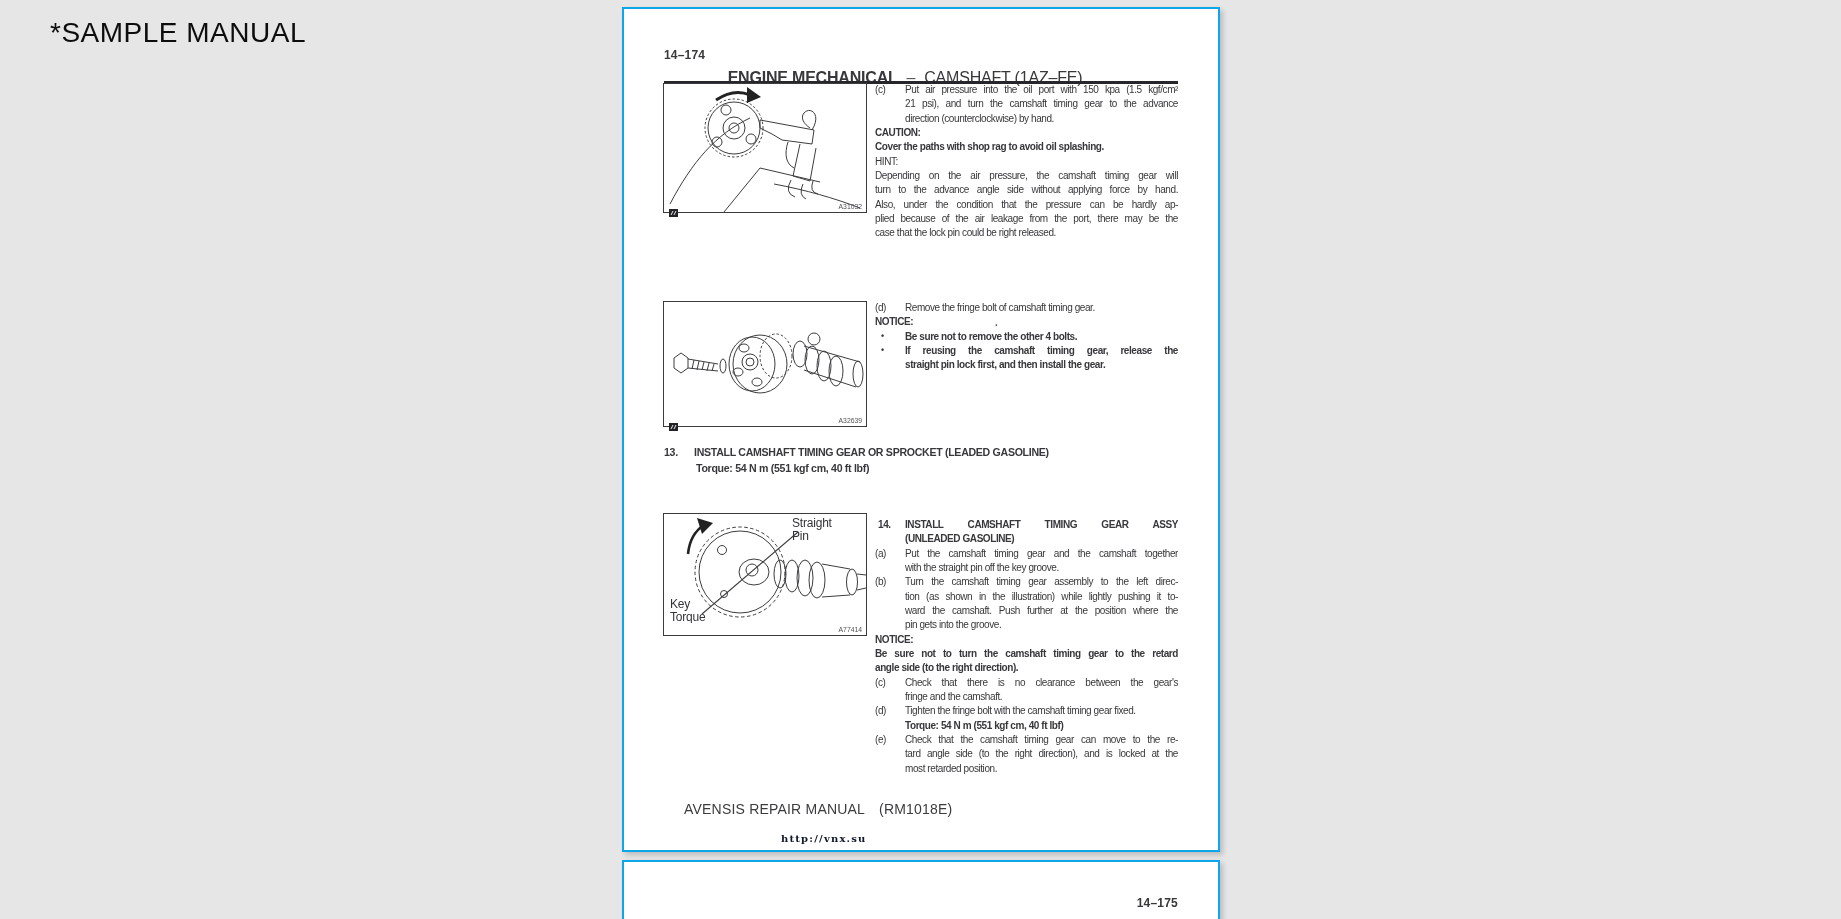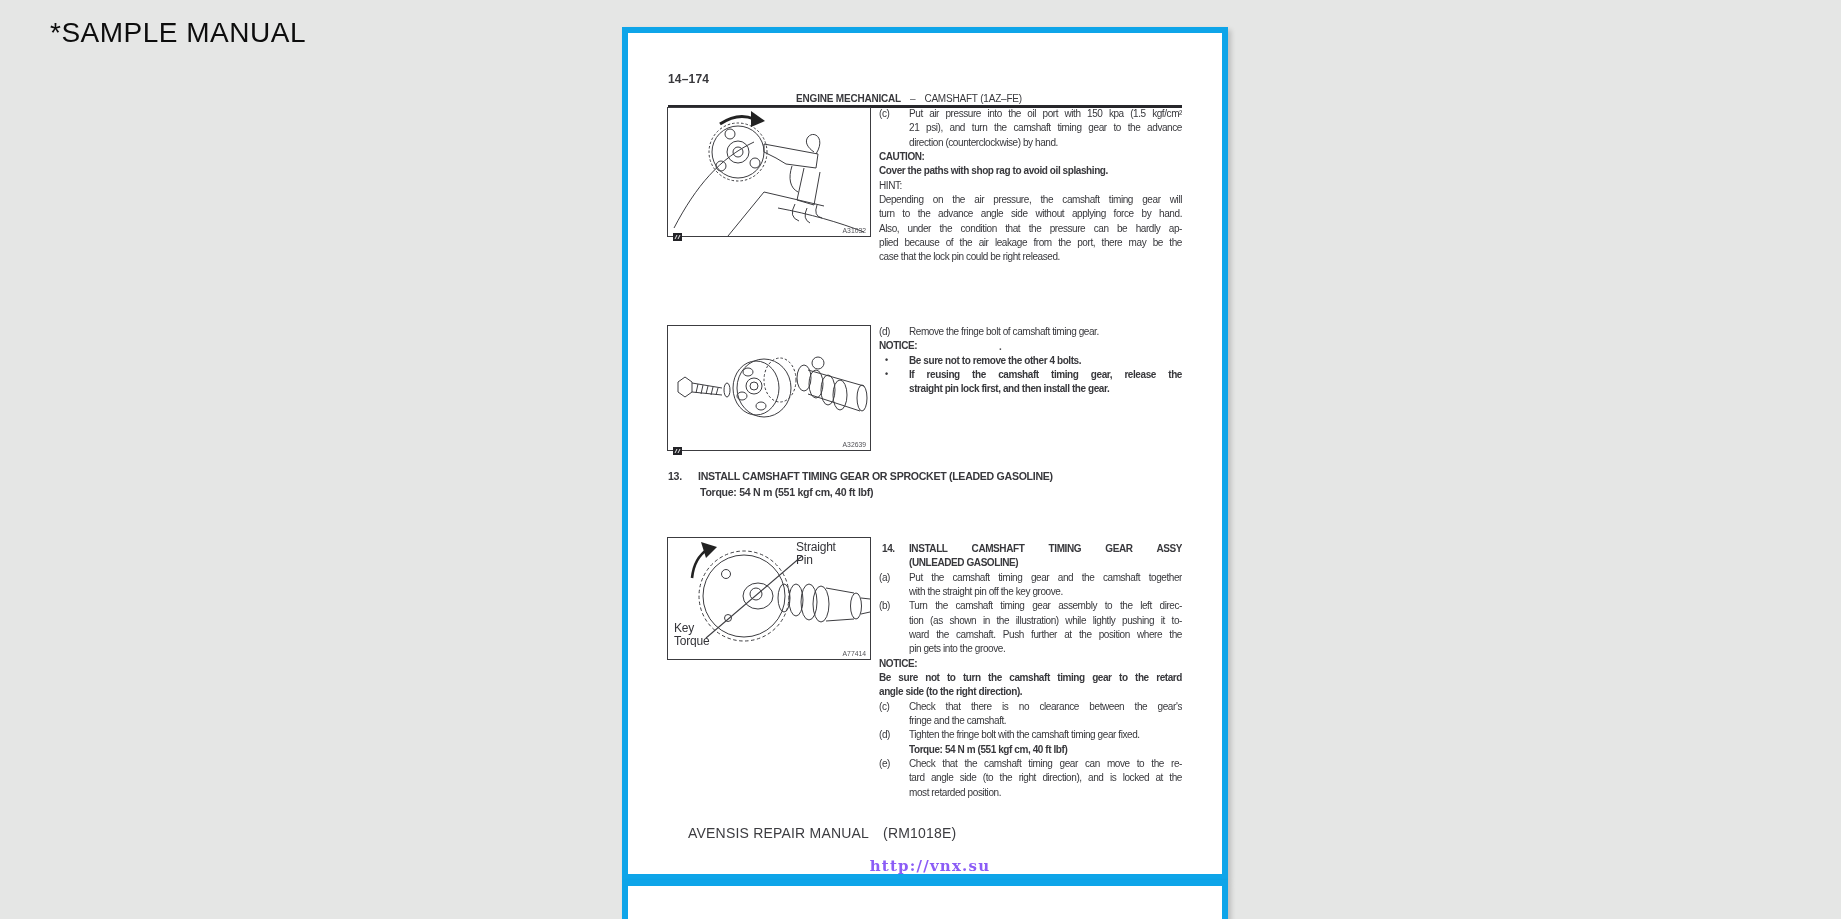--- a/index.html
+++ b/index.html
@@ -9,35 +9,34 @@
     font-family:"Liberation Sans",sans-serif;
   }
   
   #sample-label{
     position:absolute;left:26px;top:17px;
     font-size:28px;color:#0d0d0d;letter-spacing:.5px;margin-left:24px;
   }
   
   .page{
     position:absolute;left:622px;width:594px;background:#ffffff;
-    border:6px solid #0ea5e9;
+    border:2px solid #0ea5e9;
     box-shadow:3px 3px 5px rgba(0,0,0,.18);
     color:#38383c;
-    margin-top:20px;
   }
   #page1{top:7px;height:841px}
   #page2{top:860px;height:120px}
   
   .b{font-weight:bold}
   .pgnum{position:absolute;font-size:12px;font-weight:bold;letter-spacing:.2px}
   #page1 .pgnum{left:40px;top:39px}
   #page2 .pgnum{right:40px;top:34px;text-align:left}
   .hdr-row{
     position:absolute;left:40px;width:514px;display:flex;justify-content:center;
-    font-size:10px;letter-spacing:-.2px;white-space:nowrap;
+    font-size:16px;letter-spacing:-.2px;white-space:nowrap;
     transform:translateX(-16px);
   }
   #page1 .hdr-row{top:60px}
   #page2 .hdr-row{top:55px}
   .hdr-sep{margin:0 9px;color:#55555a}
   .hdr-rule{position:absolute;left:40px;width:514px;height:2.6px;background:#27272b}
   #page1 .hdr-rule{top:72px}
   
   .fig{
     position:absolute;left:39px;width:202px;border:1.3px solid #3c3c40;background:#fff;
@@ -75,23 +74,23 @@
   #item13 .num{position:absolute;left:0;top:0}
   #item13 .t1{margin-left:30px}
   #item13 .t2{margin-left:32px}
   
   .footer{
     position:absolute;left:60px;top:792px;font-size:14px;letter-spacing:.2px;color:#3c3c40;
     white-space:nowrap;
   }
   .footer .fcode{margin-left:14px}
   .watermark{
-    position:absolute;left:157px;top:824px;width:290px;text-align:center;
-    font-family:"DejaVu Serif",serif;font-size:15px;font-weight:bold;
-    color:#8b5cf6;letter-spacing:1.2px;
+    position:absolute;left:157px;top:824px;width:290px;text-align:left;
+    font-family:"DejaVu Serif",serif;font-size:10px;font-weight:bold;
+    color:#0f172a;letter-spacing:1.2px;
   }
 </style>
 </head>
 <body>
 
 <div id="sample-label">*SAMPLE MANUAL</div>
 
 <div id="page1" class="page">
 
   <div class="pgnum">14–174</div>

